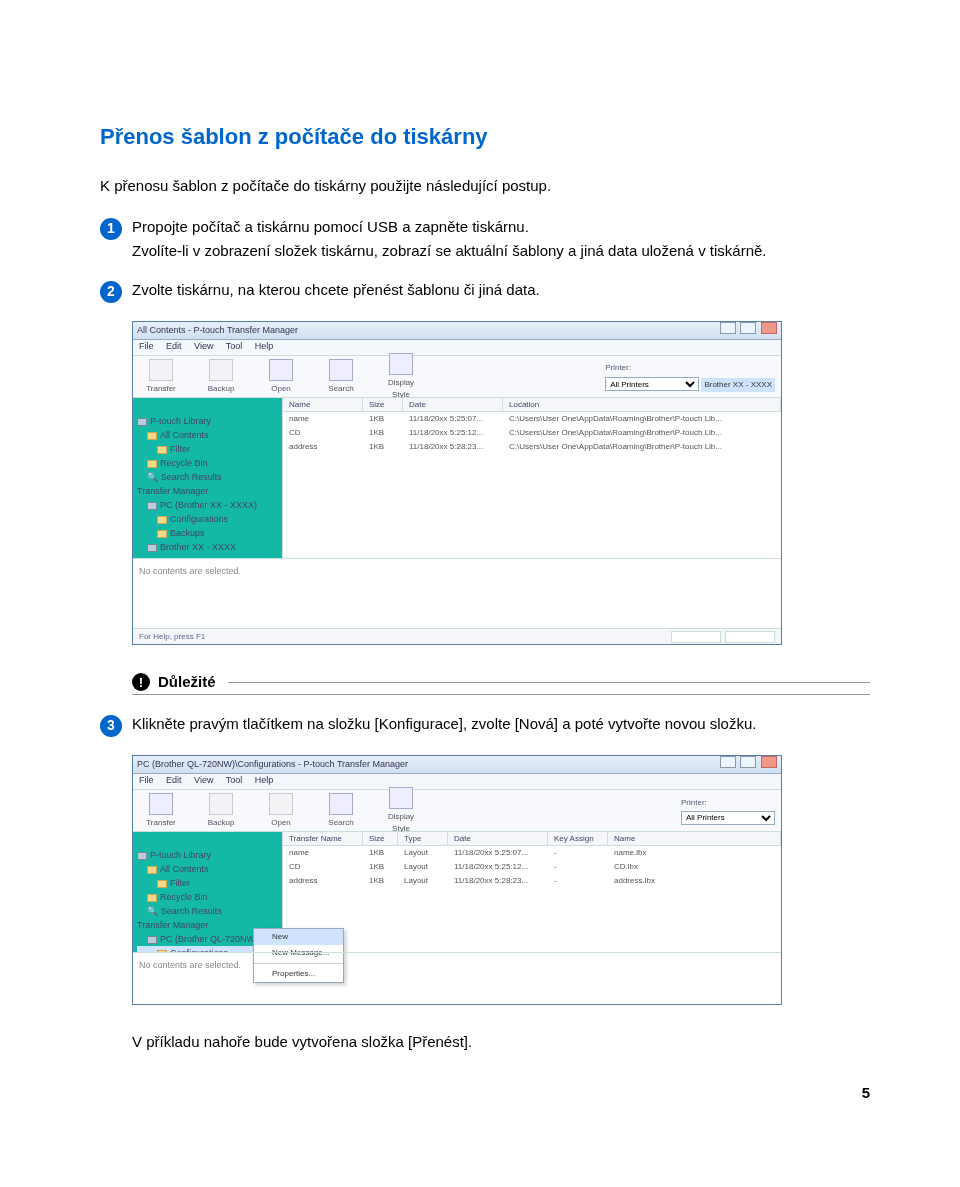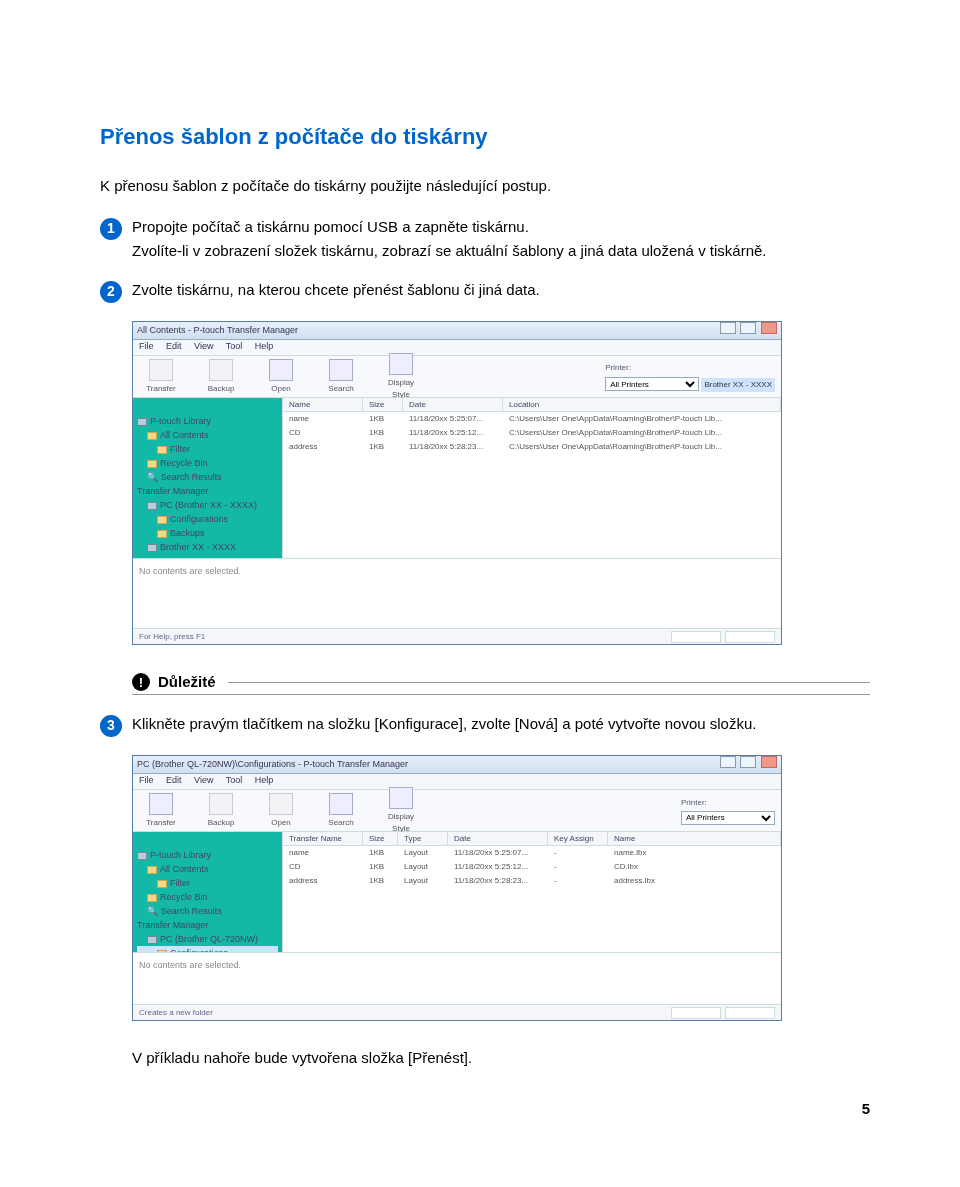--- a/index.html
+++ b/index.html
@@ -286,28 +286,28 @@
               <span style="width:80px">address</span>
               <span style="width:35px">1KB</span>
               <span style="width:50px">Layout</span>
               <span style="width:100px">11/18/20xx 5:28:23...</span>
               <span style="width:60px">-</span>
               <span style="flex:1">address.lbx</span>
             </div>
         </div>
       </div>
 
+      <div class="ctx" style="left:120px; top:96px;">
+        <div class="sel">New</div>
+        <div>New Message...</div>
+        <hr>
+        <div>Properties...</div>
+      </div>
     </div>
     <div class="preview2">
         <div class="msg">No contents are selected.</div>
       </div>
-    <div class="statusbar">
-      <span>Creates a new folder</span>
-      <span class="spacer"></span>
-      <span class="cell"></span>
-        <span class="cell"></span>
-    </div>
   </div>
 </div>
 
 <div class="caption">V příkladu nahoře bude vytvořena složka [Přenést].</div>
 
 <div class="page-num">5</div>
 
 </body></html>

